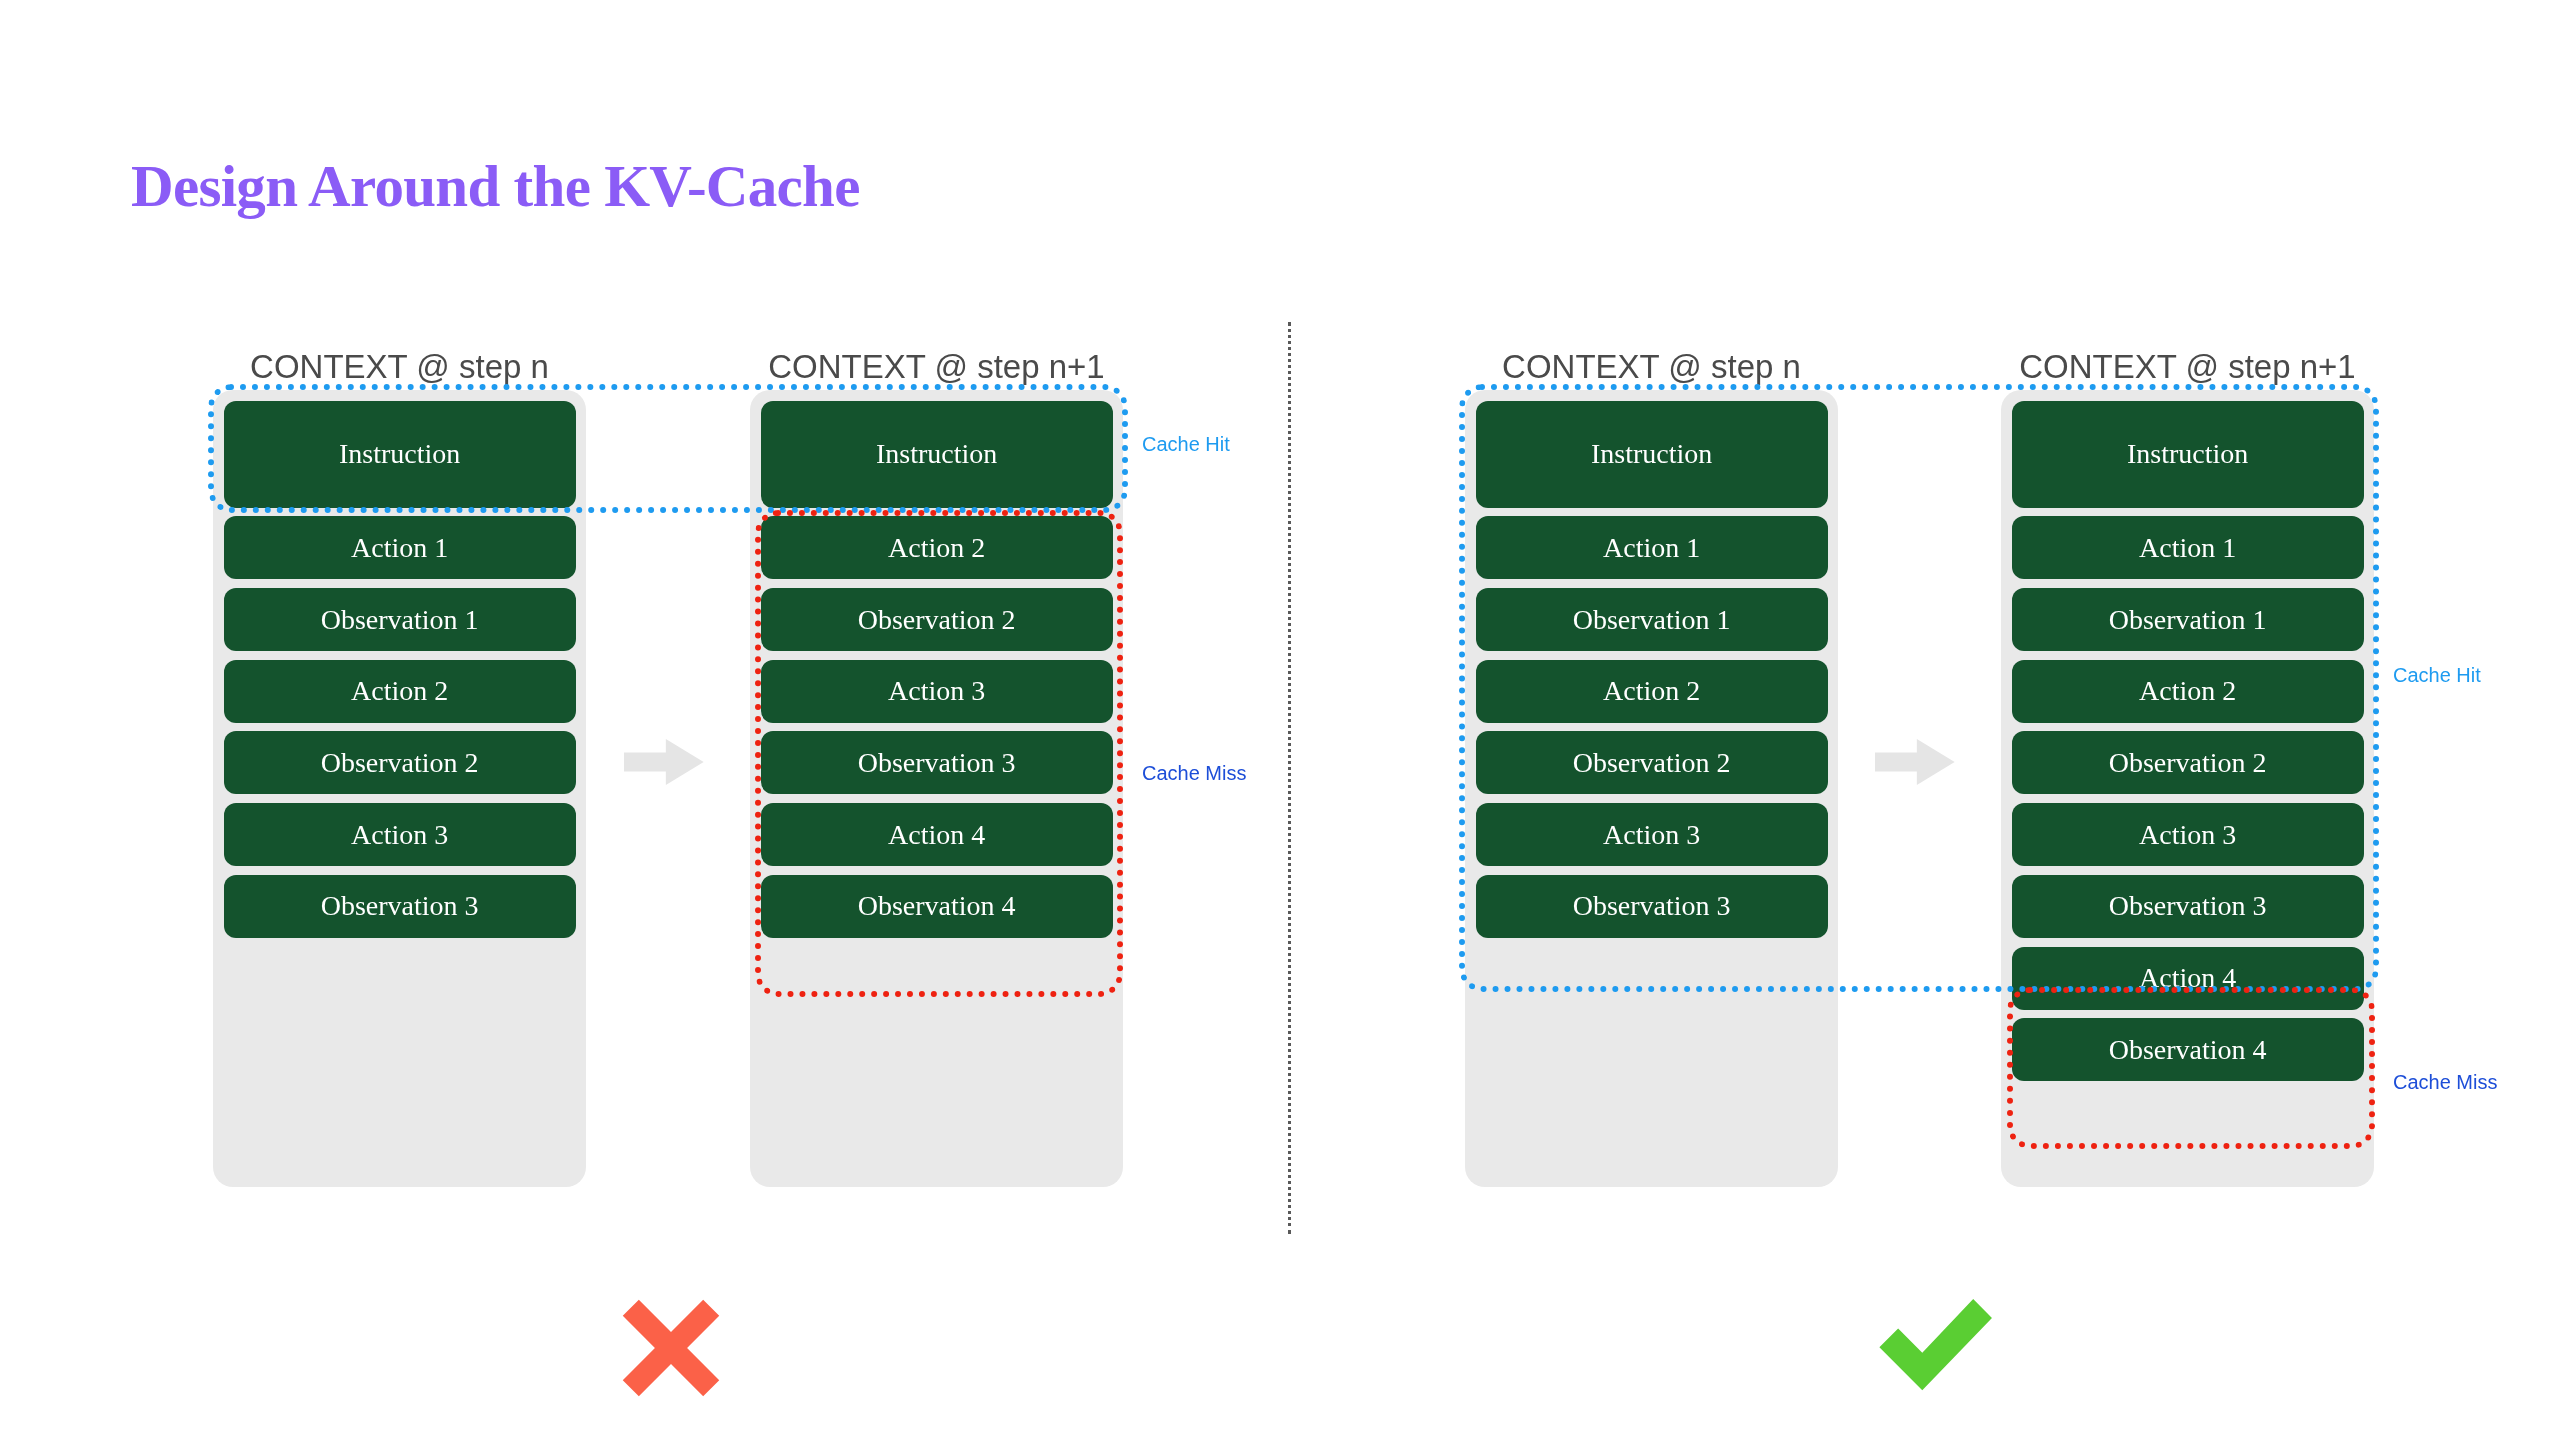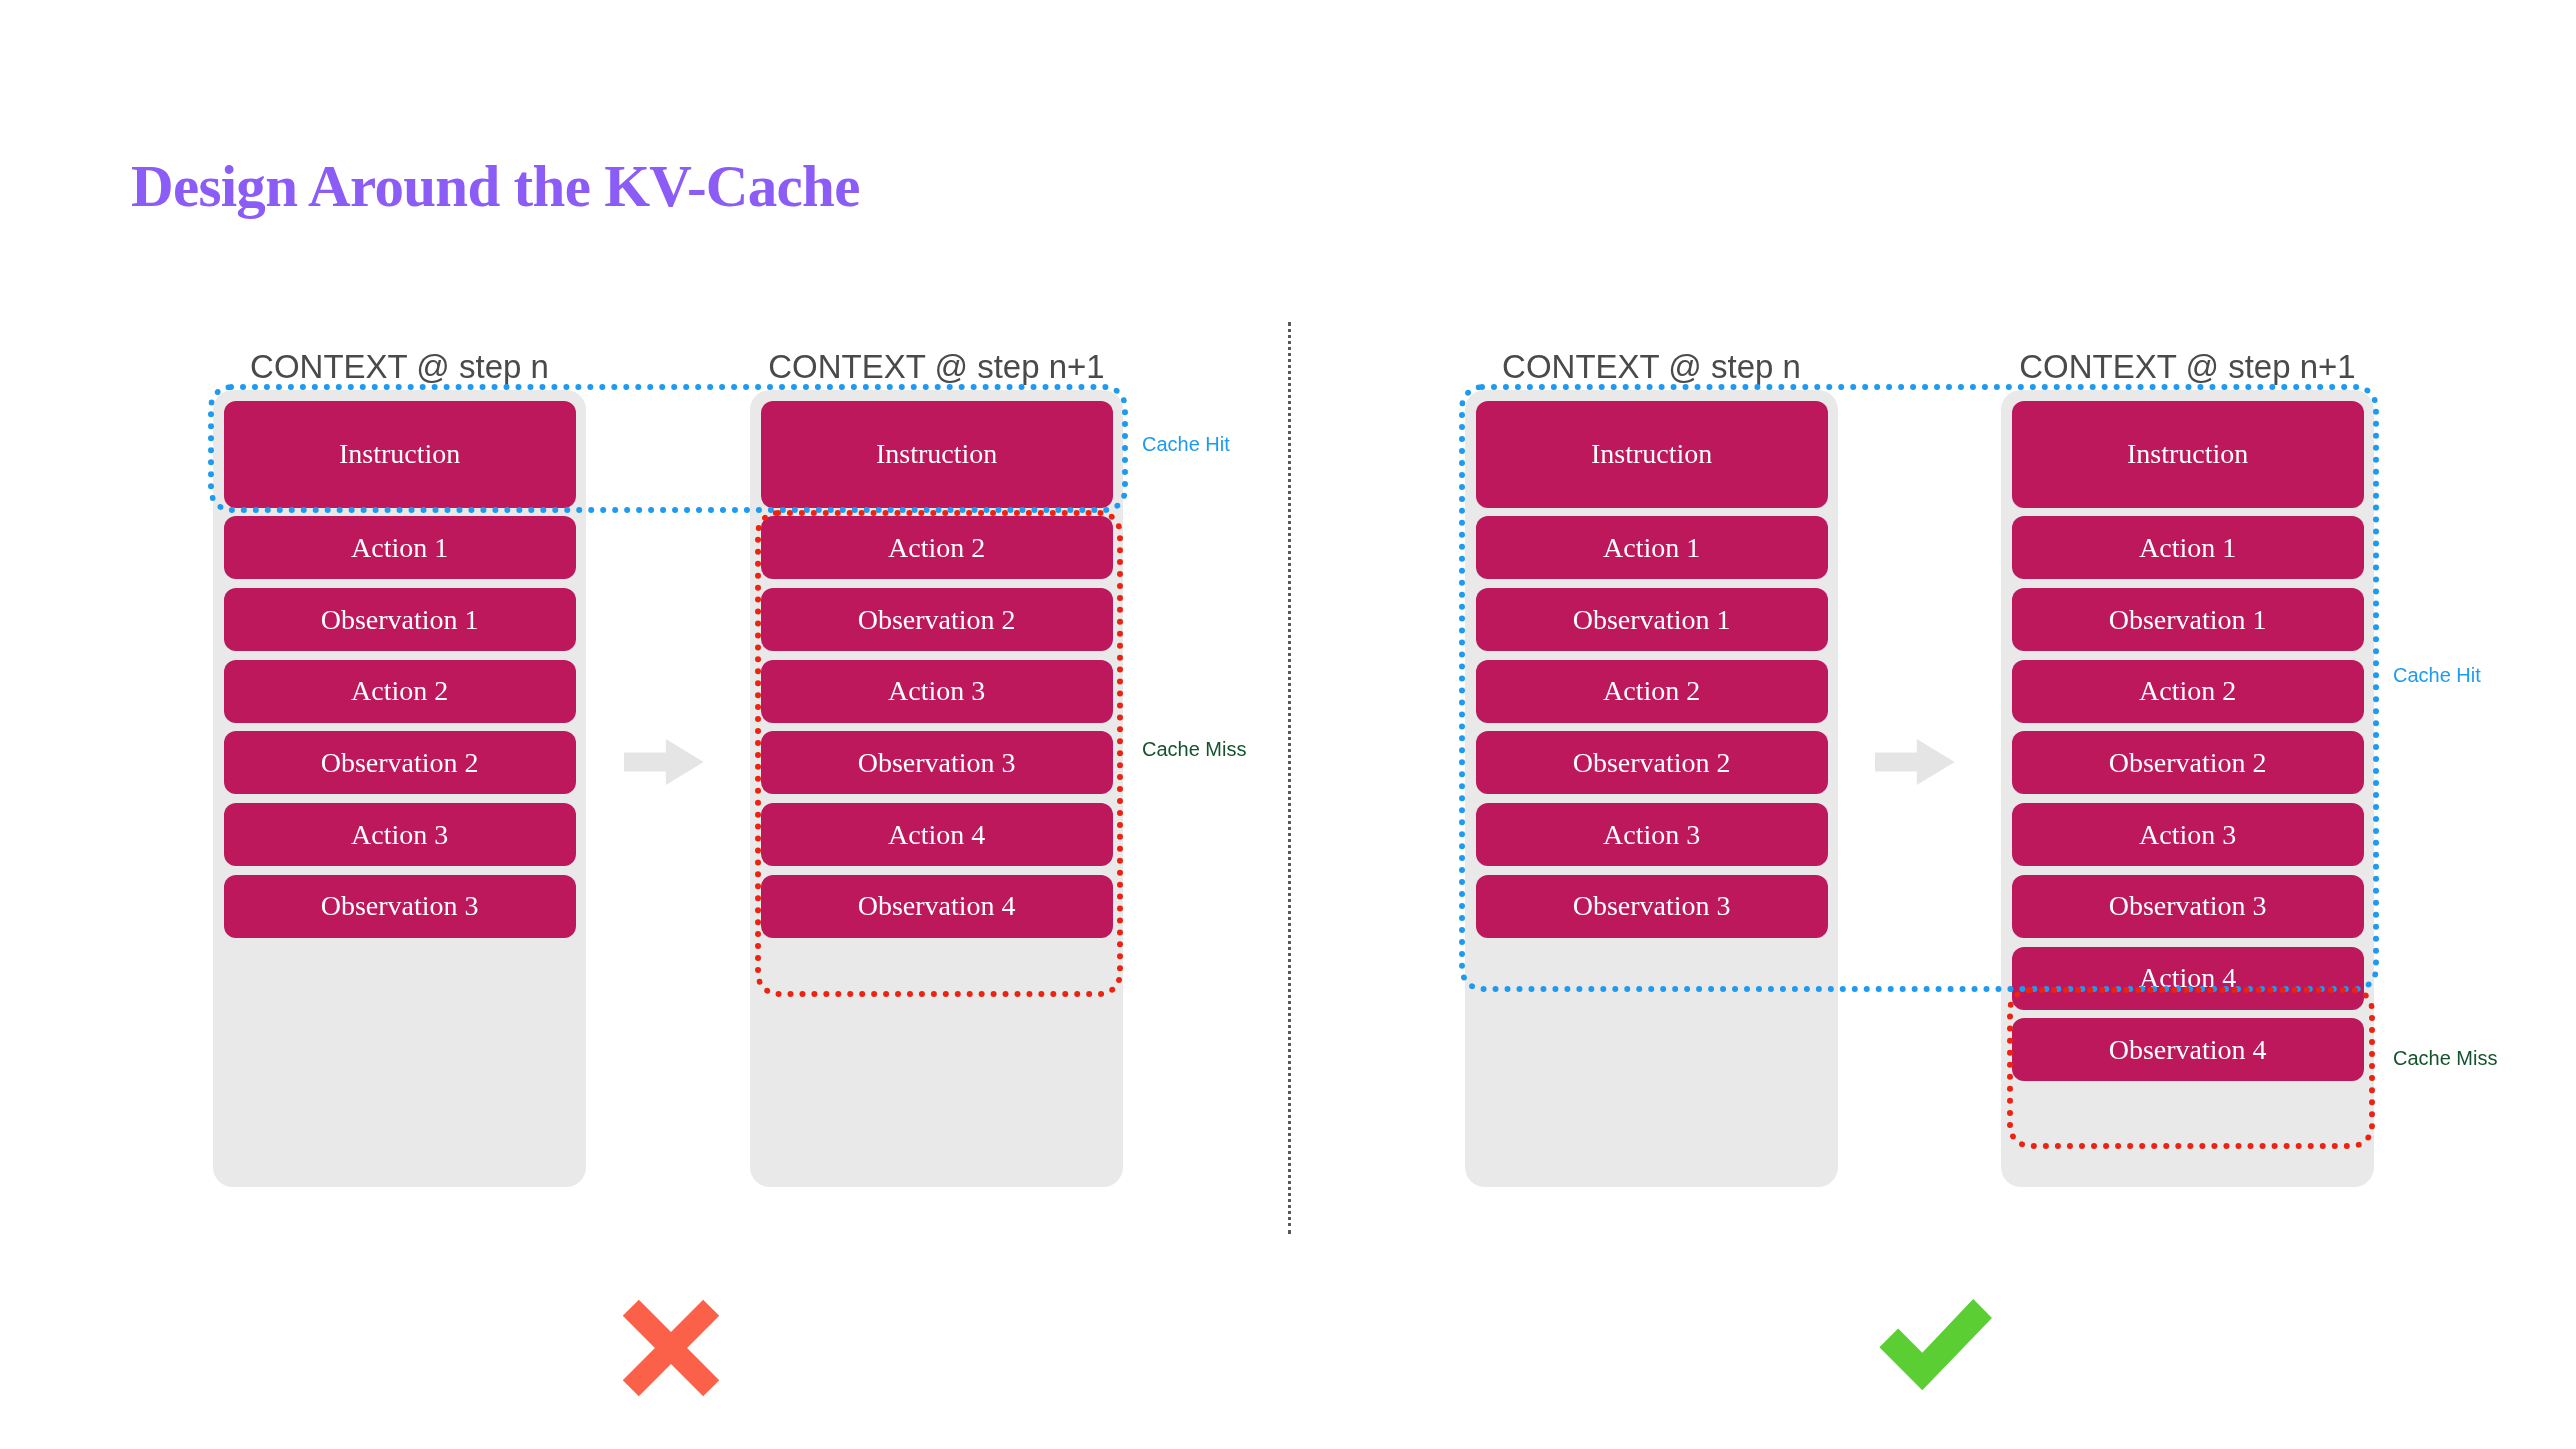--- a/index.html
+++ b/index.html
@@ -53,21 +53,21 @@
     white-space:nowrap;
   }
   .stack{
     position:absolute;
     left:10.7px; top:10.7px;
     width:352px;
   }
   .token-box{
     width:352px;
     height:63px;
-    background:#be185d;
+    background:#14532d;
     border-radius:12px;
     margin-bottom:8.7px;
     display:flex;
     align-items:center;
     justify-content:center;
     color:#ffffff;
     font-family:"Liberation Serif", serif;
     font-size:28px;
   }
   .token-box.tall{height:107px;}
@@ -82,21 +82,21 @@
   .region.hit{border:6px dotted #1e9bf0;}
   .region.miss{border:6px dotted #ee2211;}
 
   .region-label{
     position:absolute;
     font-size:20px;
     white-space:nowrap;
     text-align:right;
   }
   .region-label.hit{color:#1e9bf0;}
-  .region-label.miss{color:#14532d;}
+  .region-label.miss{color:#1d4ed8;margin-top:24px;}
 
   
   .flow-arrow{
     position:absolute;
     width:81px;height:54px;
   }
 
   
   .verdict{position:absolute;width:134px;height:134px;}
 </style>

